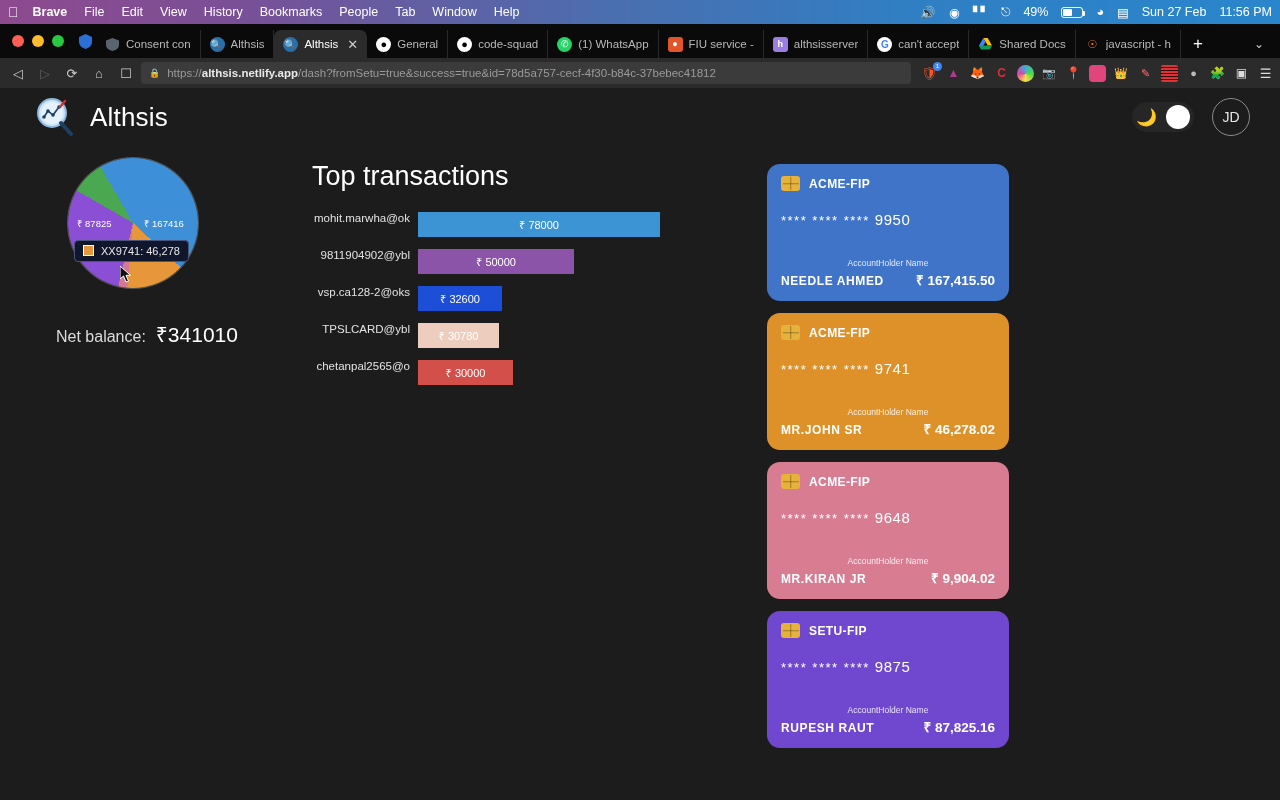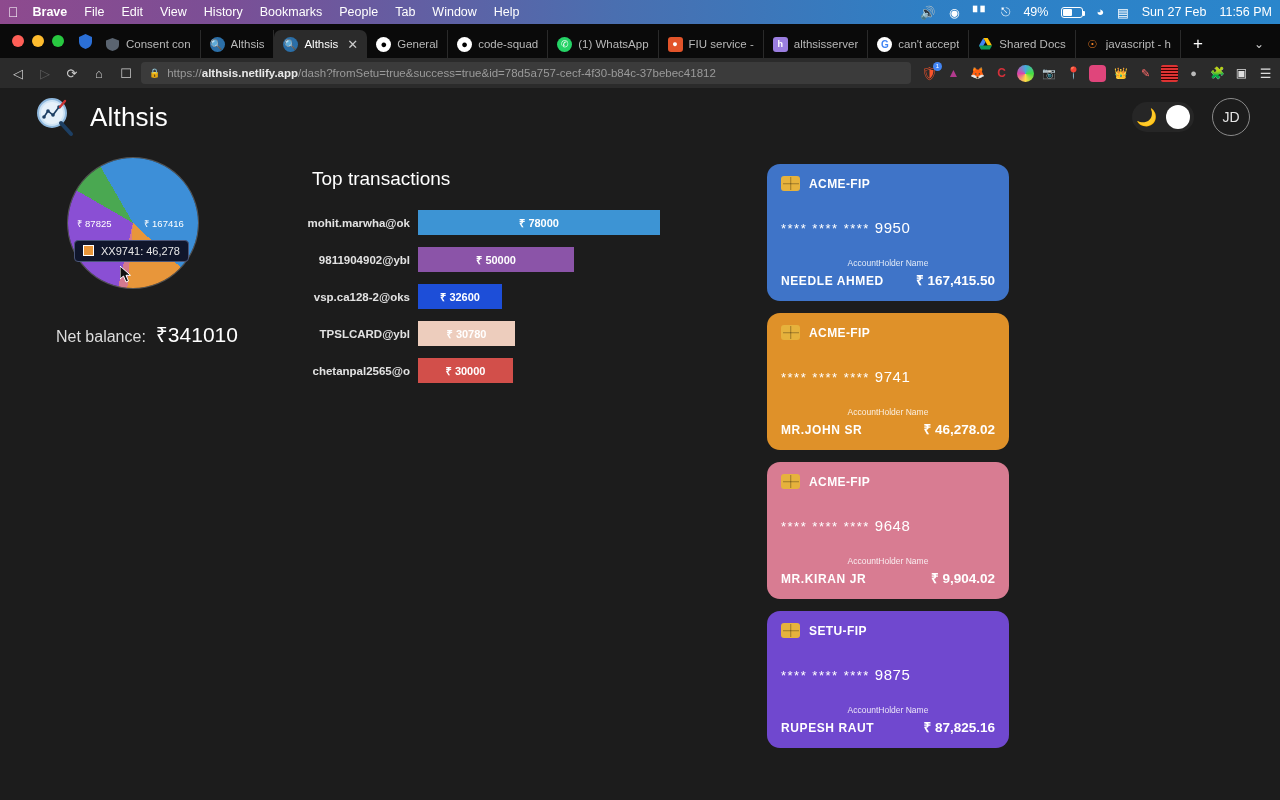--- a/index.html
+++ b/index.html
@@ -119,43 +119,43 @@
   .cursor-arrow svg { position: absolute; left:0; top:0; }
   .pie-stats { margin: 32px 0 0 0; text-align: left; padding-left: 10px; }
   .stat-line { display: flex; align-items: baseline; gap: 10px; margin-bottom: 11px; }
   .stat-lbl { color: #dcdcdc; font-size: 16px; }
   .stat-val { color: #fff; font-size: 21px; }
   .stat-line.s1 { padding-left: 58px; }
   .stat-line.s2 { padding-left: 38px; }
 
   
   .tx-col { padding-top: 14px; }
-  .tx-title { color: #fff; font-size: 19px; margin: 8px 0 20px 12px; font-weight: 400; }
-  .tx-row { display: flex; align-items: center; margin-bottom: 12px; height: 25px; font-weight: bold; }
+  .tx-title { color: #fff; font-size: 27px; margin: 1px 0 20px 12px; font-weight: 400; }
+  .tx-row { display: flex; margin-bottom: 12px; height: 25px; }
   .tx-name { width: 110px; text-align: right; color: #e2e2e2; font-size: 11.5px; margin-right: 8px; white-space: nowrap; }
   .tx-bar {
     height: 25px; display: flex; align-items: center; justify-content: center;
     color: #fff; font-size: 11px;
   }
 
   
   .cards-col { padding: 18px 22px 0 22px; display: flex; flex-wrap: wrap; gap: 12px; align-content: flex-start; }
   .card {
     width: 242px; height: 137px; border-radius: 13px; padding: 12px 14px;
     display: flex; flex-direction: column; color: #fff; position: relative;
   }
   .card-top { display: flex; align-items: center; gap: 9px; }
   .chip {
     width: 19px; height: 15px; border-radius: 3px; background: #e6b23c;
     position: relative; flex: 0 0 19px;
   }
   .chip::before { content:""; position:absolute; left:50%; top:1px; bottom:1px; width:1.5px; background:rgba(0,0,0,.32); transform:translateX(-50%);}
   .chip::after { content:""; position:absolute; top:50%; left:1.5px; right:1.5px; height:1.5px; background:rgba(0,0,0,.32); transform:translateY(-50%);}
   .card-fip { font-size: 12px; font-weight: bold; letter-spacing: .4px; }
-  .card-num { margin-top: 28px; font-size: 15px; letter-spacing: .6px; }
+  .card-num { margin-top: 20px; font-size: 15px; letter-spacing: .6px; }
   .card-num .stars { font-size: 13px; letter-spacing: 1.5px; }
   .card-bottom { margin-top: auto; text-align: center; }
   .card-holder-lbl { font-size: 8.5px; opacity: .85; margin-bottom: 3px; }
   .card-holder-row { display: flex; align-items: baseline; justify-content: space-between; }
   .card-holder { font-size: 12px; font-weight: bold; letter-spacing: .6px; }
   .card-amt { font-size: 13.5px; font-weight: bold; }
 </style>
 </head>
 <body>
 
@@ -366,21 +366,21 @@
       <div class="tx-row">
         <div class="tx-name">9811904902@ybl</div>
         <div class="tx-bar" style="width:156px;background:#8b54a8;">₹ 50000</div>
       </div>
       <div class="tx-row">
         <div class="tx-name">vsp.ca128-2@oks</div>
         <div class="tx-bar" style="width:84px;background:#1d4ed8;">₹ 32600</div>
       </div>
       <div class="tx-row">
         <div class="tx-name">TPSLCARD@ybl</div>
-        <div class="tx-bar" style="width:97px;background:#edcdbd;">₹ 30780</div>
+        <div class="tx-bar" style="width:81px;background:#edcdbd;">₹ 30780</div>
       </div>
       <div class="tx-row">
         <div class="tx-name">chetanpal2565@o</div>
         <div class="tx-bar" style="width:95px;background:#d24f4a;">₹ 30000</div>
       </div>
     </div>
 
     <div class="cards-col">
 
       <div class="card" style="background:#3f74c8;">

